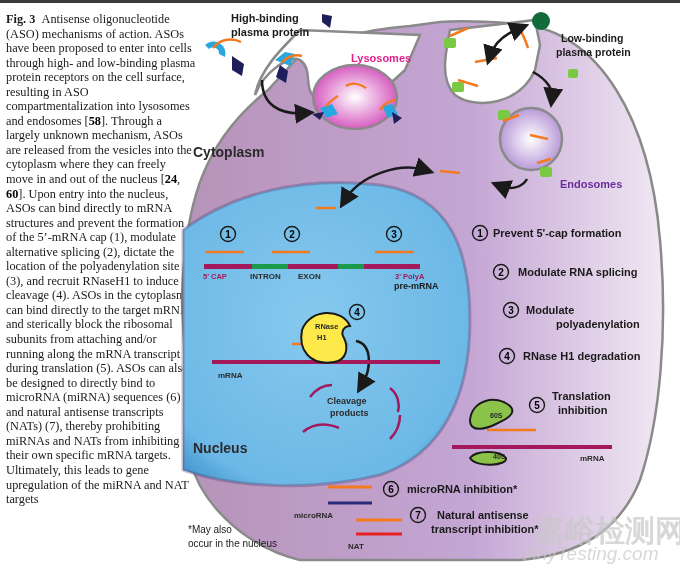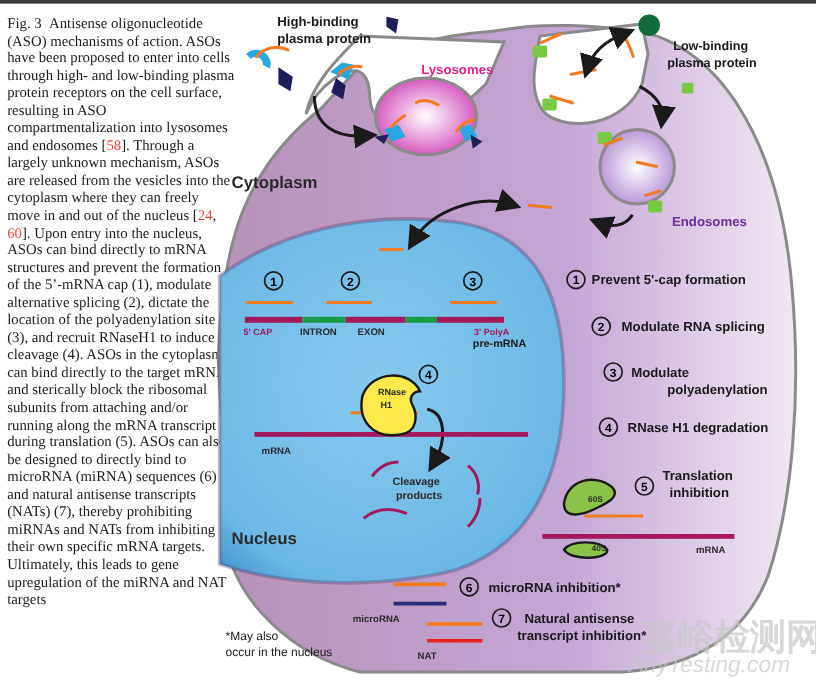--- a/index.html
+++ b/index.html
@@ -1,20 +1,20 @@
 <!DOCTYPE html>
 <html><head>
 <meta charset="utf-8">
 <style>
   html, body { margin:0; padding:0; background:#ffffff; }
   body { width:680px; height:572px; position:relative; overflow:hidden; font-family:"Liberation Sans", sans-serif; }
   .topbar { position:absolute; left:0; top:0; width:680px; height:3px; background:#3a3a3a; }
   .caption { position:absolute; left:6px; top:12px; width:190px; font-family:"Liberation Serif", serif; font-size:12.3px; line-height:14.55px; color:#1a1a1a; }
-  .caption b { font-weight:normal; }
-  .caption .ref { color:#ef4444; }
+  .caption b { font-weight:bold; }
+  .caption .ref { color:#000000;font-weight:bold; }
   svg.fig { position:absolute; left:0; top:0; }
   .lbl { font-family:"Liberation Sans", sans-serif; font-weight:bold; }
 </style>
 </head>
 <body>
 
 <div class="topbar"></div>
 
 <div class="caption"><b>Fig. 3</b>&nbsp;&nbsp;<span>Antisense oligonucleotide (ASO) mechanisms of action. ASOs have been proposed to enter into cells through high- and low-binding plasma protein receptors on the cell surface, resulting in ASO compartmentalization into lysosomes and endosomes [</span><span class="ref">58</span><span>]. Through a largely unknown mechanism, ASOs are released from the vesicles into the cytoplasm where they can freely move in and out of the nucleus [</span><span class="ref">24</span><span>, </span><span class="ref">60</span><span>]. Upon entry into the nucleus, ASOs can bind directly to mRNA structures and prevent the formation of the 5’-mRNA cap (1), modulate alternative splicing (2), dictate the location of the polyadenylation site (3), and recruit RNaseH1 to induce cleavage (4). ASOs in the cytoplasm can bind directly to the target mRNA and sterically block the ribosomal subunits from attaching and/or running along the mRNA transcript during translation (5). ASOs can also be designed to directly bind to microRNA (miRNA) sequences (6) and natural antisense transcripts (NATs) (7), thereby prohibiting miRNAs and NATs from inhibiting their own specific mRNA targets. Ultimately, this leads to gene upregulation of the miRNA and NAT targets</span></div>
 

